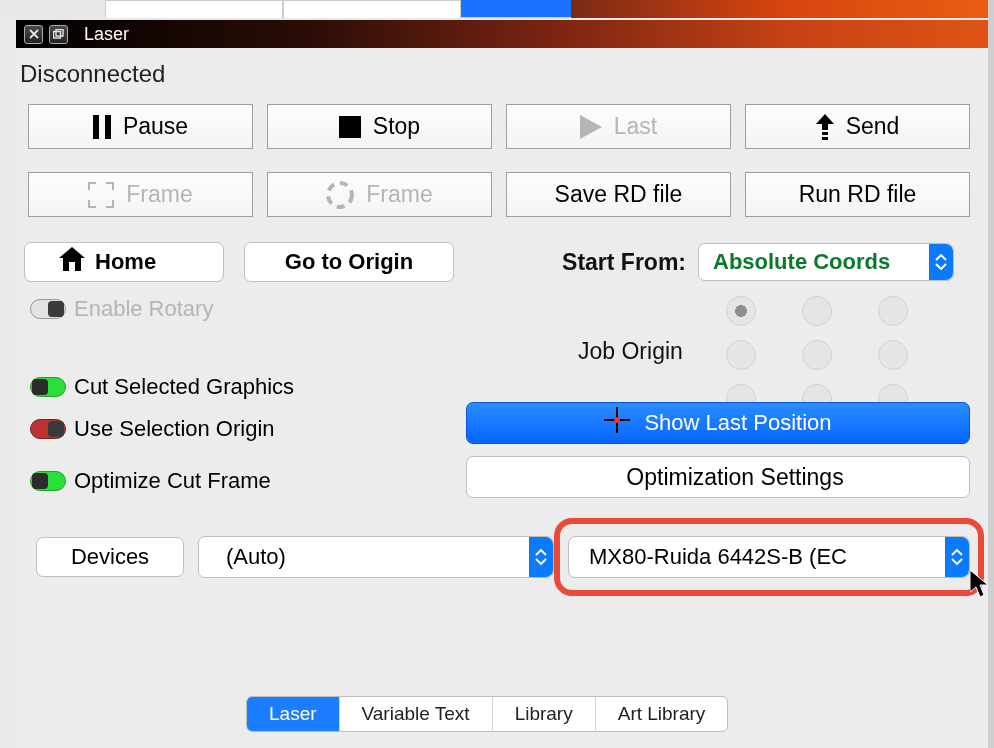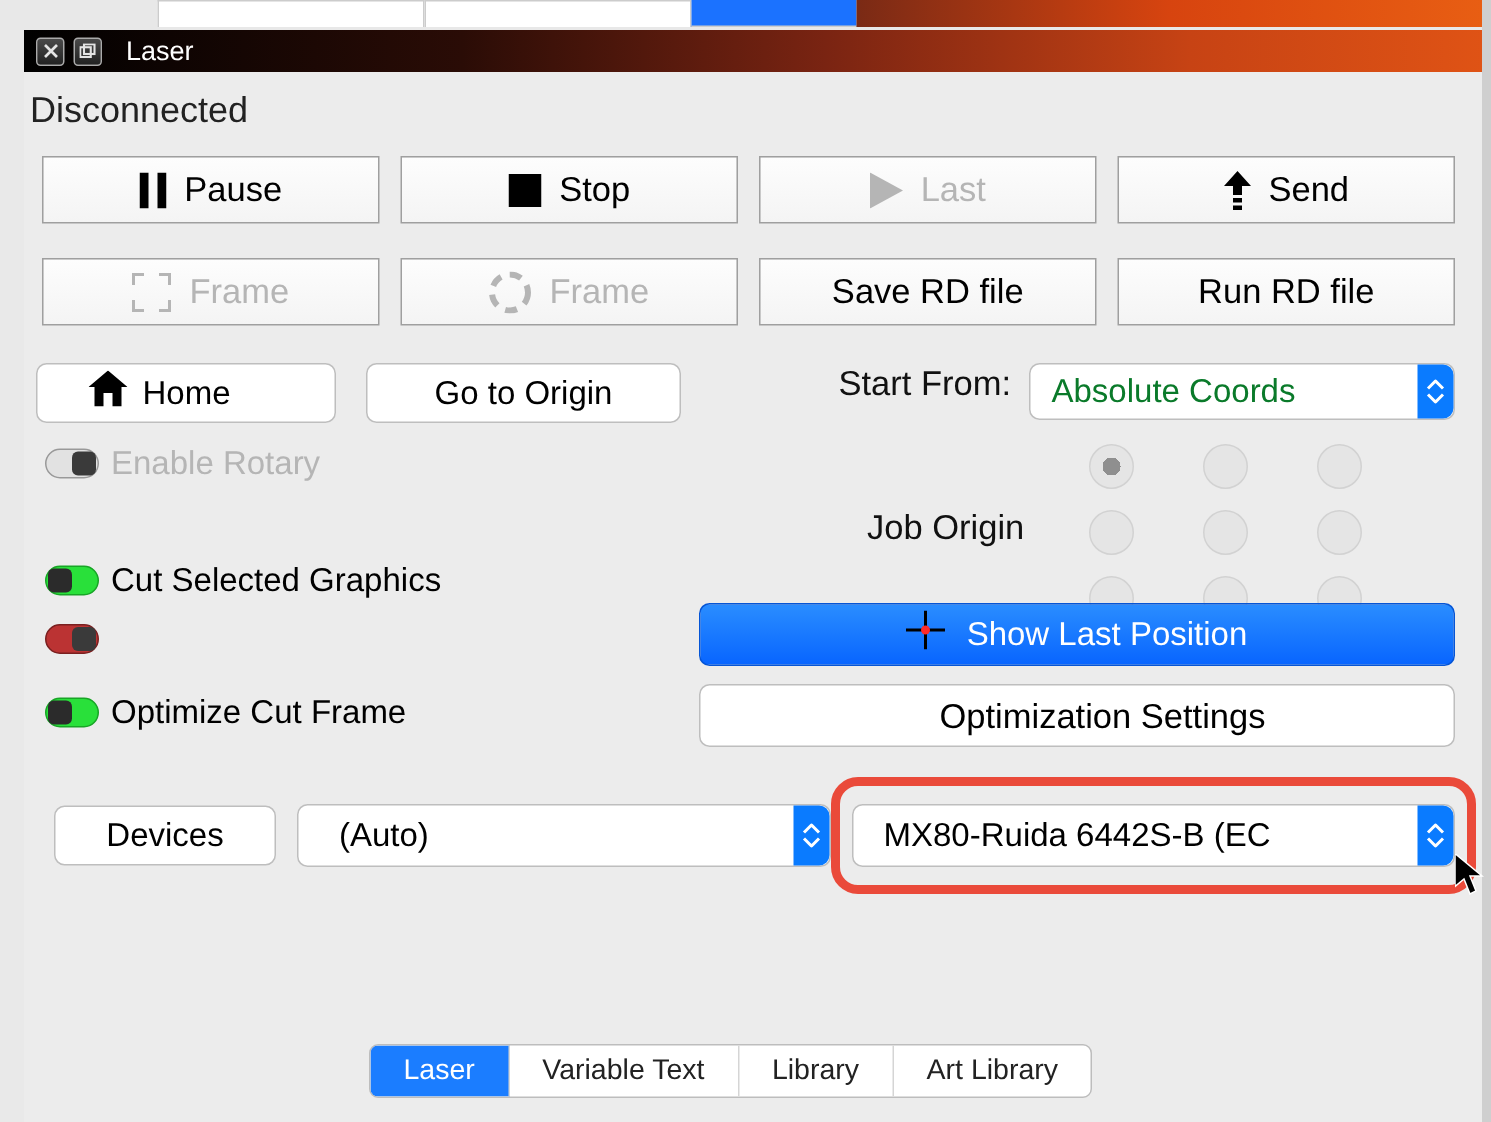--- a/index.html
+++ b/index.html
@@ -33,35 +33,35 @@
   .row { position:absolute; display:flex; gap:14px; }
   .row1 { top:56px; left:12px; right:18px; }
   .row2 { top:124px; left:12px; right:18px; }
   .bigbtn { flex:1 1 0; height:45px; background:linear-gradient(#fdfdfd,#f4f4f4);
     border:1px solid #9f9f9f; display:flex; align-items:center; justify-content:center;
     font-size:23px; color:#000; gap:12px; cursor:pointer; }
   .bigbtn.disabled { color:#b5b5b5; cursor:default; }
   .bigbtn .icon { display:inline-flex; }
 
   
-  .row3 { position:absolute; top:194px; left:0; right:18px; display:flex; align-items:flex-start; }
+  .row3 { position:absolute; top:194px; left:0; right:34px; display:flex; align-items:center;font-weight:bold; }
   .smbtn { height:40px; background:#fff; border:1px solid #bebebe; border-radius:7px;
     display:flex; align-items:center; justify-content:center; font-size:22px; gap:10px;
     padding:0 18px; cursor:pointer; }
   .homebtn { margin-left:8px; width:200px; justify-content:flex-start; padding-left:34px;}
   .originbtn { margin-left:20px; width:210px; }
   .sflabel { margin-left:auto; font-size:23px; color:#111; }
   .select { height:38px; background:#fff; border:1px solid #bebebe; border-radius:7px;
     display:flex; align-items:center; font-size:22px; position:relative; cursor:pointer; }
   .select .seltxt { padding:0 14px; flex:1; }
   .select .stepper { width:24px; height:100%; border-left:0; background:#0a7bff;
     border-top-right-radius:7px; border-bottom-right-radius:7px; display:flex; flex-direction:column;
     align-items:center; justify-content:center; }
   .stepper svg { display:block; }
-  .abscoords { margin-left:12px; width:284px; color:#0a7a2a; }
+  .abscoords { margin-left:12px; width:256px; color:#0a7a2a; }
 
   
   .toggles { position:absolute; top:248px; left:14px; }
   .tg { display:flex; align-items:center; gap:8px; font-size:22px; margin-bottom:16px; color:#000; }
   .tg.disabled { color:#b5b5b5; }
   .switch { width:36px; height:20px; border:1px solid #999; border-radius:11px; background:#e2e2e2; position:relative; }
   .switch.on { background:#29e03a; border-color:#18a526; }
   .switch .knob { position:absolute; width:16px; height:16px; background:#3a3a3a; border-radius:4px; top:1px; }
   .switch .knob { left:1px; }
   .switch.on .knob { left:1px; background:#2b2b2b; }
@@ -239,20 +239,21 @@
       <div class="tg">
         <span class="switch on">
             <span class="knob"></span>
           </span>
         <span>Cut Selected Graphics</span>
       </div>
       <div class="tg">
         <span class="switch red off">
             <span class="knob"></span>
           </span>
+        <span>Use Selection Origin</span>
       </div>
       <div style="height:10px"></div>
       <div class="tg">
         <span class="switch on">
             <span class="knob"></span>
           </span>
         <span>Optimize Cut Frame</span>
       </div>
     </div>
 

